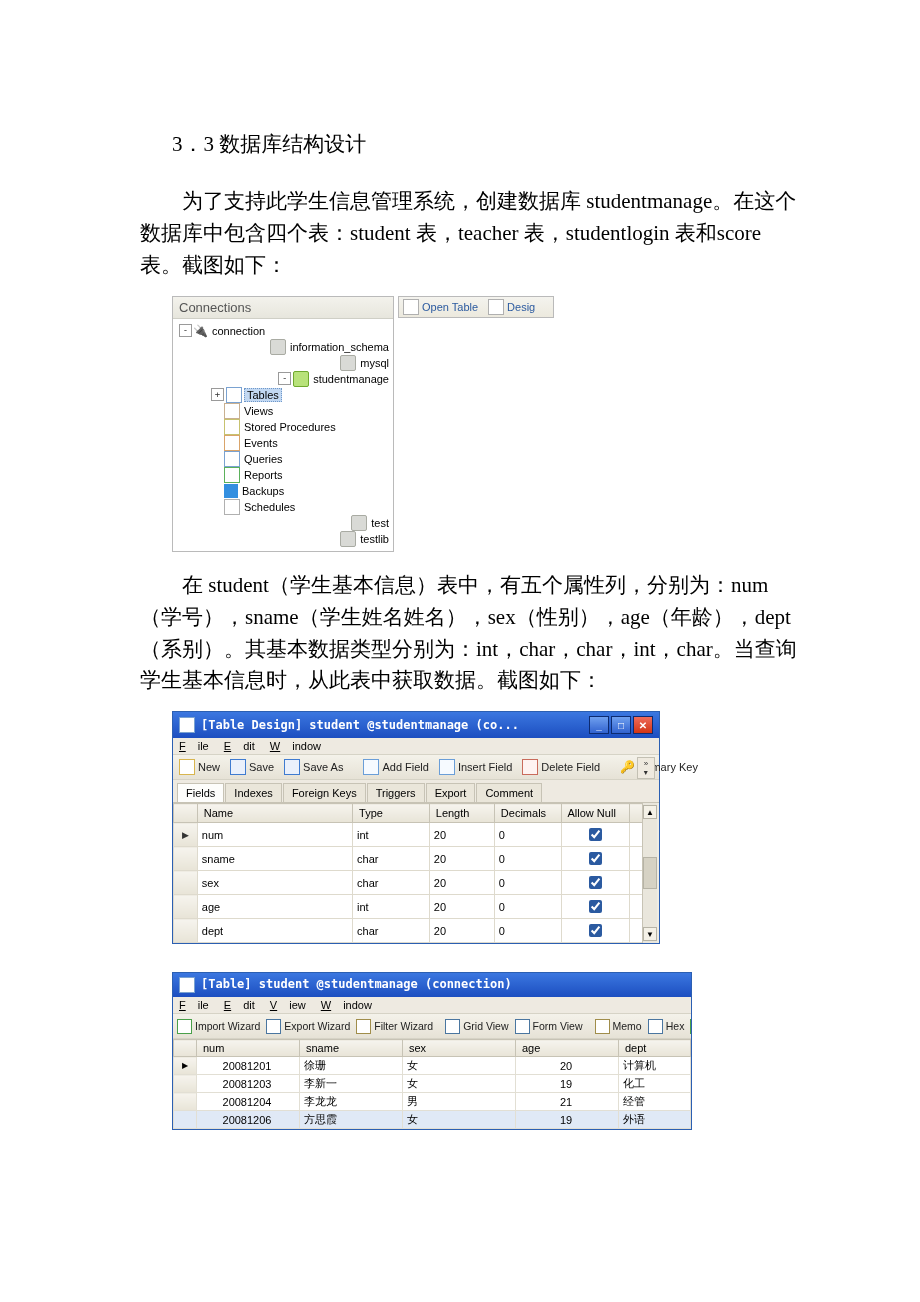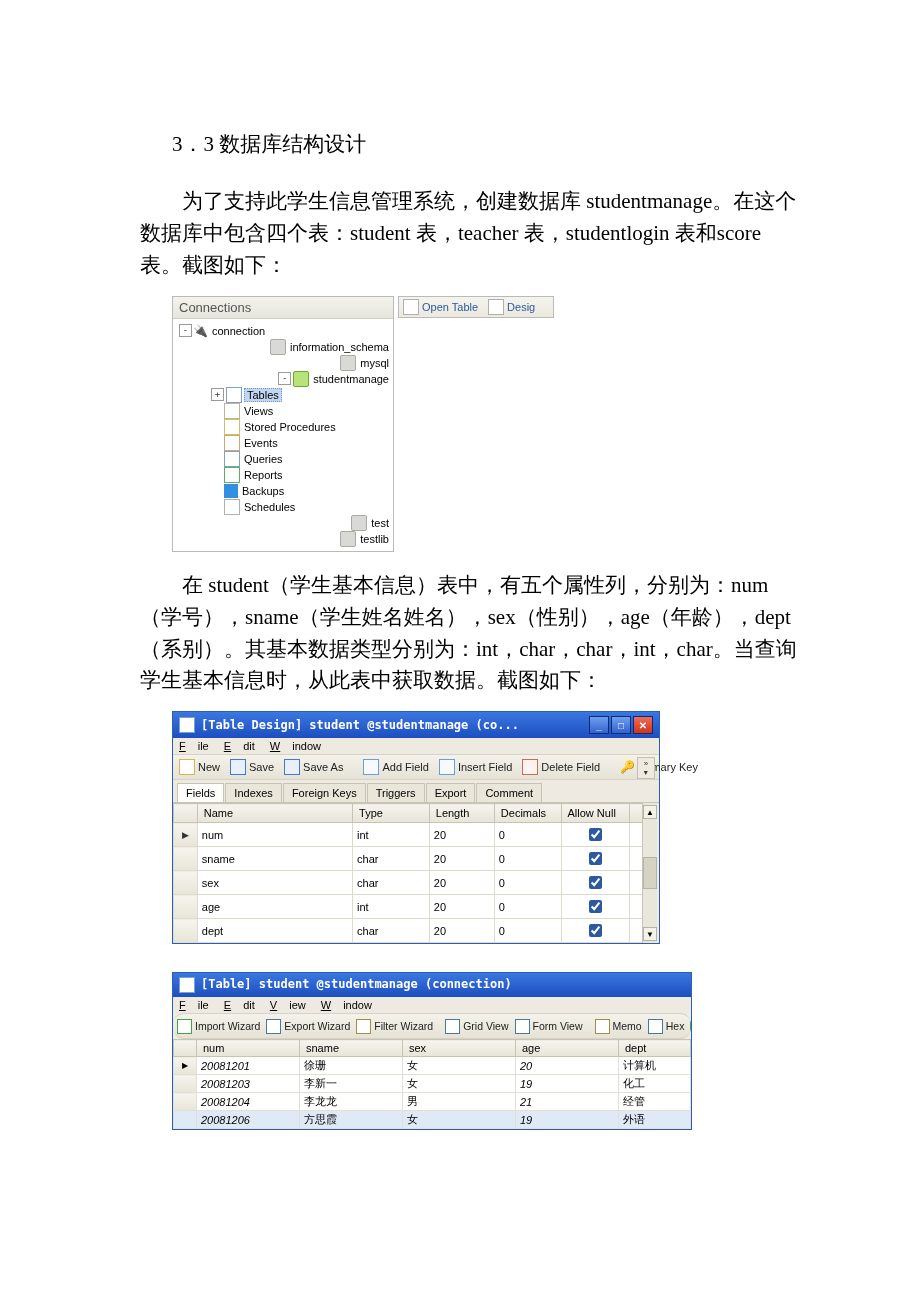--- a/index.html
+++ b/index.html
@@ -268,21 +268,20 @@
     background: linear-gradient(#f4f2ea,#e6e2d6);
     border-top:1px solid #d6d3c6;
     border-bottom:1px solid #d6d3c6;
     padding:3px 4px;
     display:flex;
     align-items:center;
     gap:6px;
     white-space:nowrap;
     overflow:hidden;
     font-size:10.5px;
-    border-radius:11px;
   }
   .toolBar2 .sep { width:1px; height:18px; background:#c7c3b5; display:inline-block; }
   .toolBar2 .mini { width:13px;height:13px;border:1px solid #9aa0a6;background:#fff;display:inline-block;}
   .toolBar2 .mini.g{border-color:#4aa04a;}
   .toolBar2 .mini.b{border-color:#4a76a0;}
   .toolBar2 .mini.y{border-color:#a08d4a;}
   .dataGrid {
     width:100%;
     border-collapse:collapse;
     font-size:11px;
@@ -299,21 +298,21 @@
     border:1px solid #e2dfd4;
     padding:1px 4px;
     height:13px;
   }
   .dataGrid .rowhead {
     width:10px;
     background: linear-gradient(#f6f4ee,#e8e4d7);
     text-align:center;
     font-size:8px;
   }
-  .dataGrid .num { text-align:left; padding-right:6px;font-style:italic;}
+  .dataGrid .num { text-align:center; padding-right:6px;}
   .dataGrid tr.sel td { background:#e0e9f6; }
 </style>
 </head>
 <body>
 
 <div class="page">
 
   <div class="heading">3．3 数据库结构设计</div>
 
   <p class="para">为了支持此学生信息管理系统，创建数据库 studentmanage。在这个数据库中包含四个表：student 表，teacher 表，studentlogin 表和score 表。截图如下：</p>

